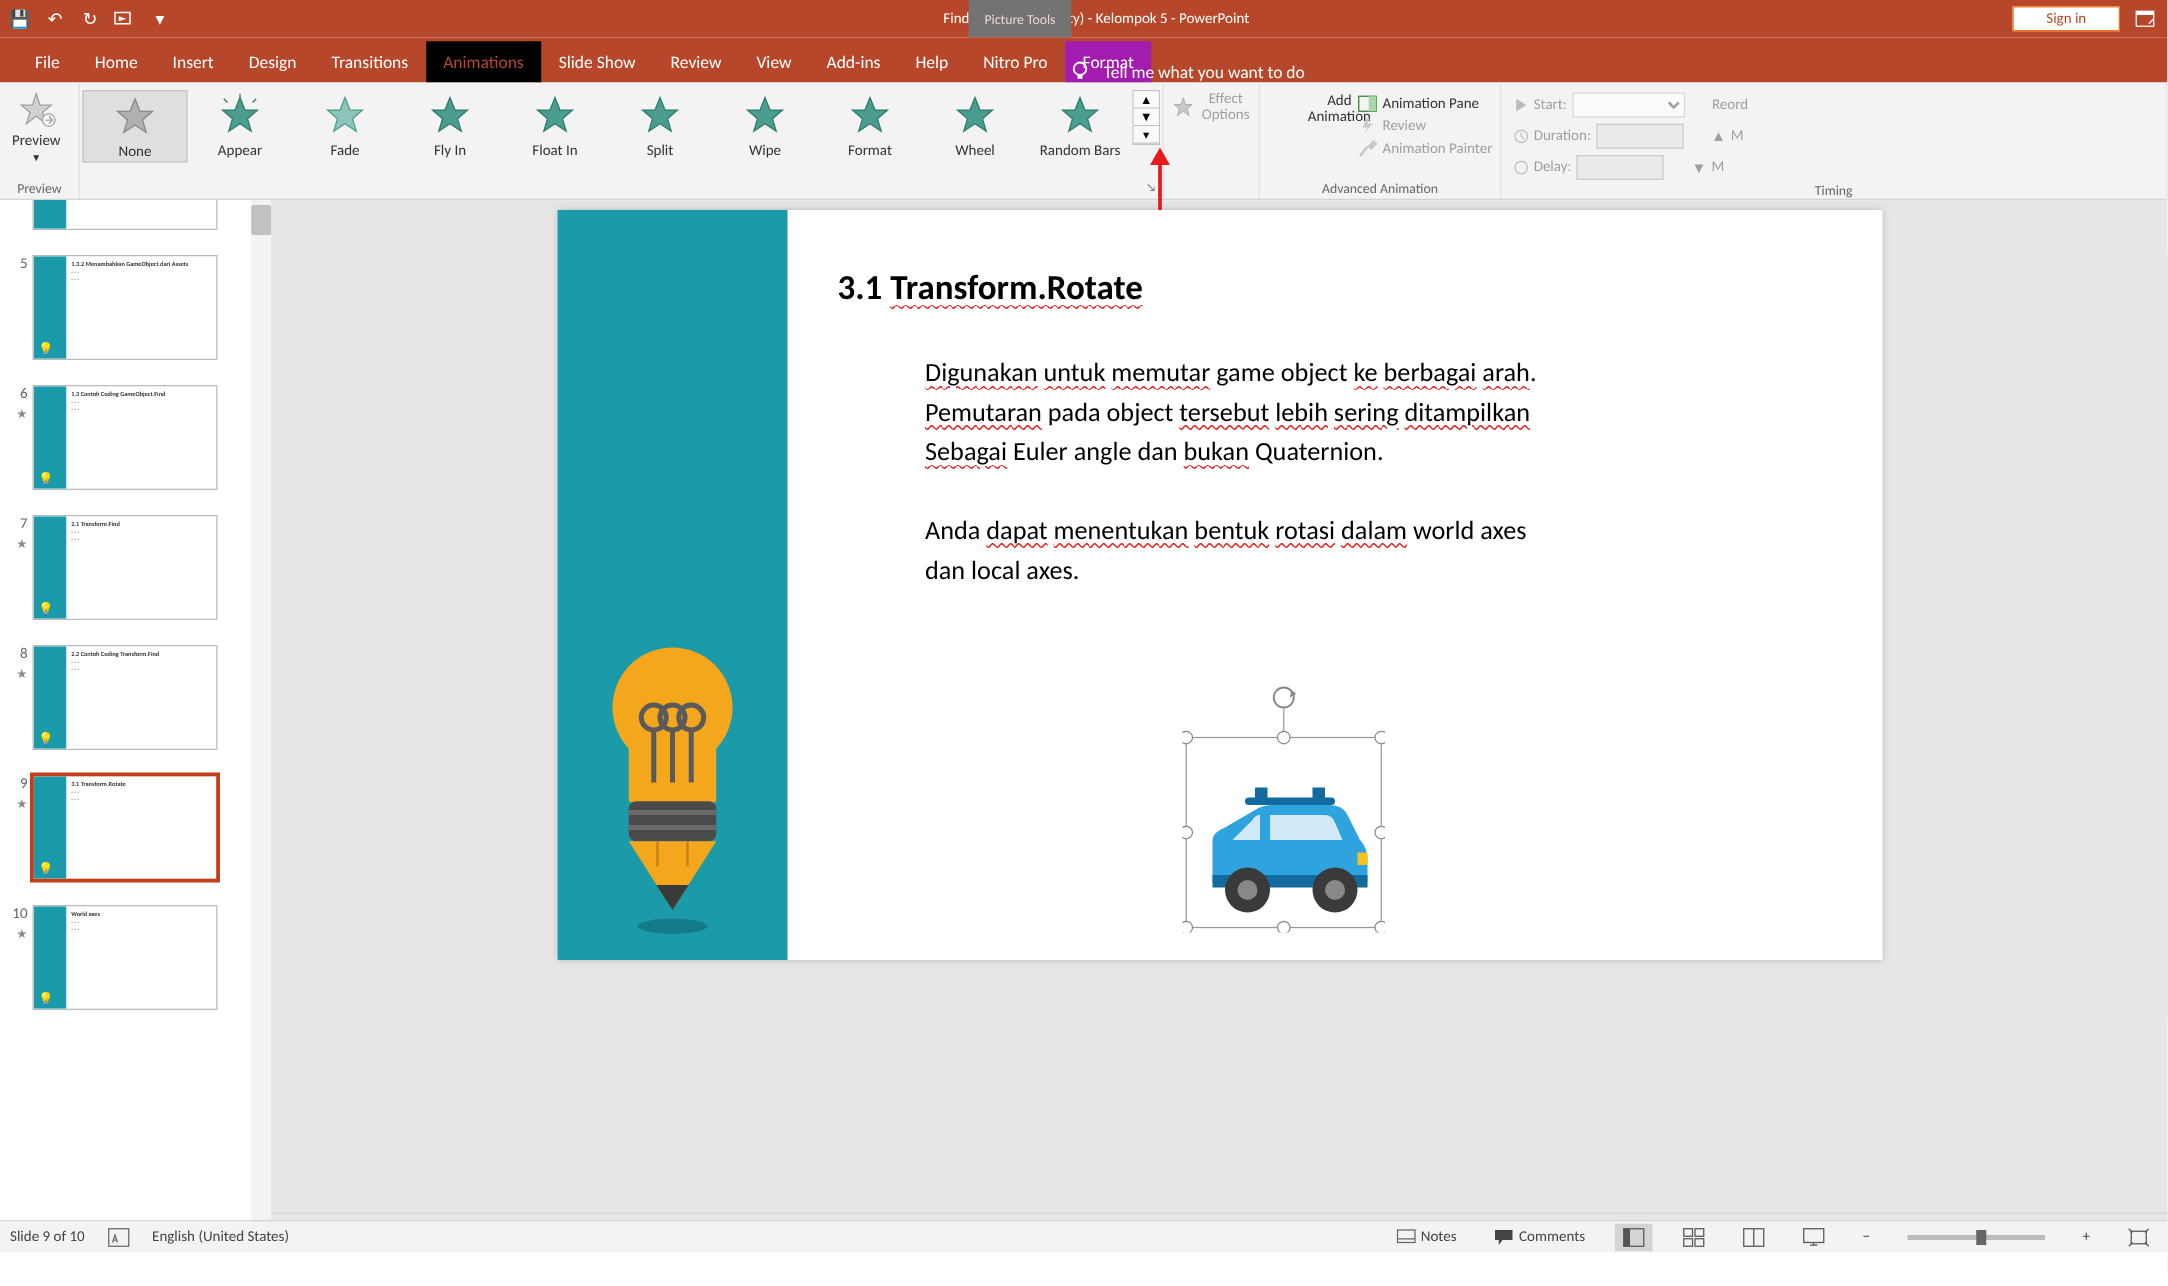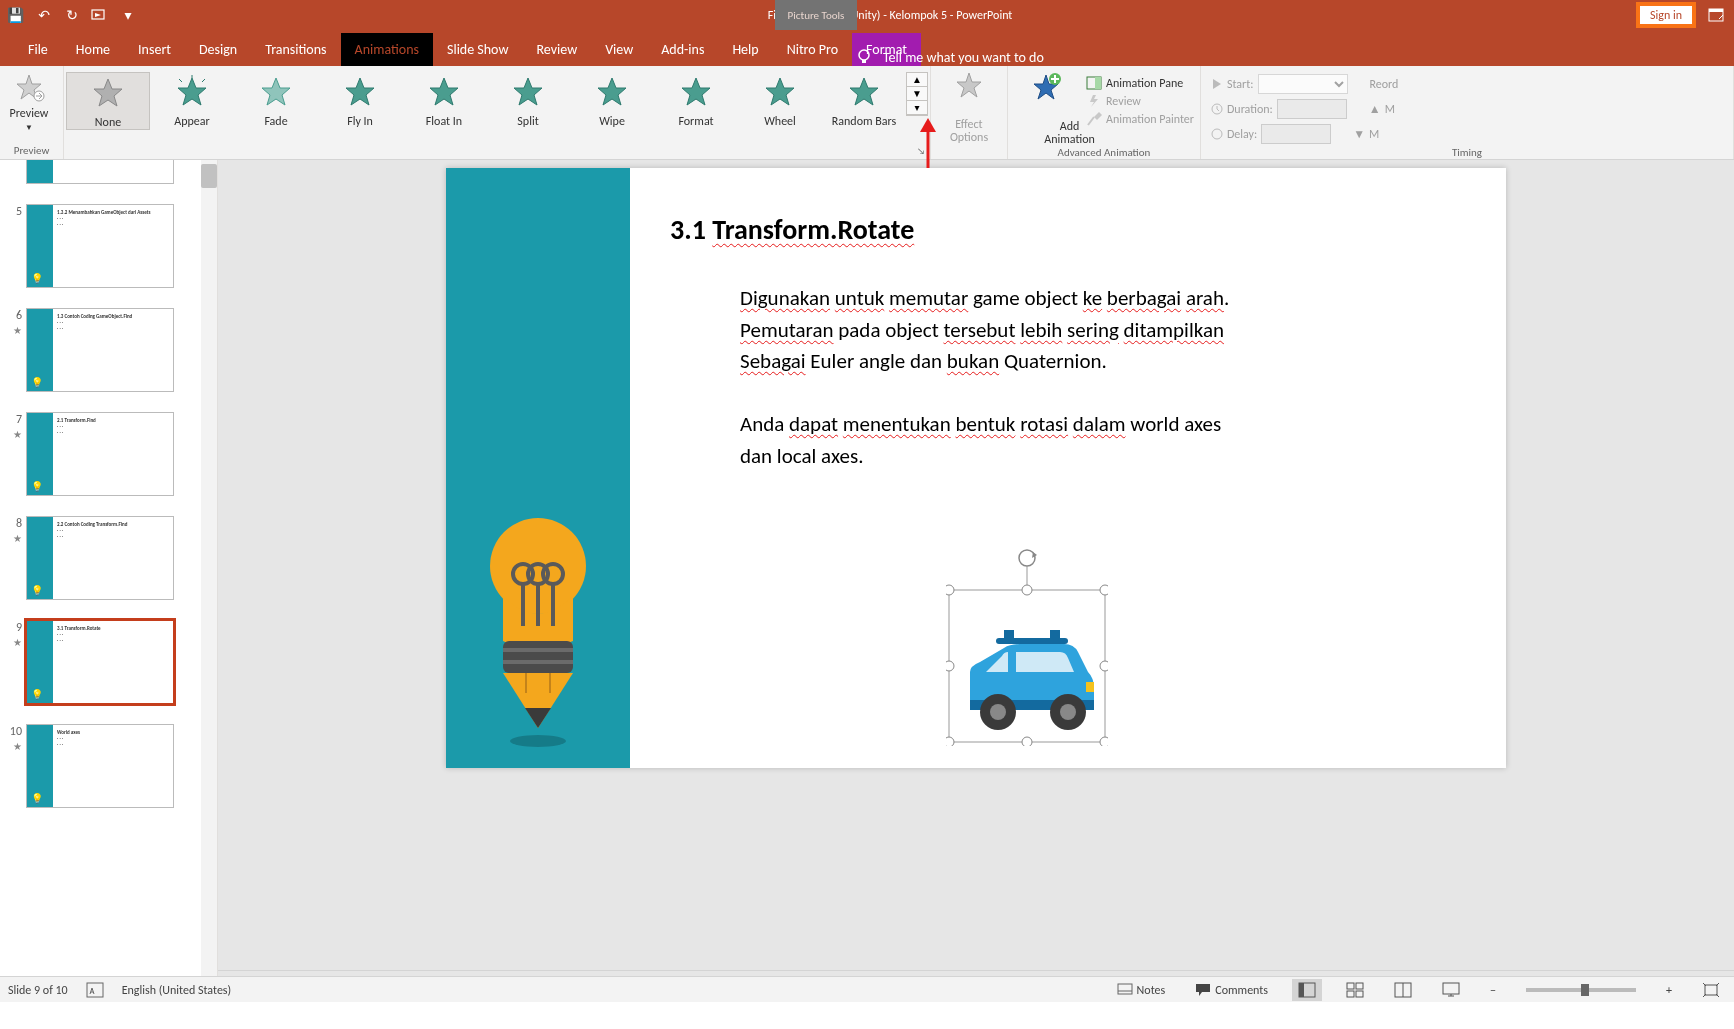--- a/index.html
+++ b/index.html
@@ -4,21 +4,21 @@
 <style>
   * { box-sizing: border-box; margin: 0; padding: 0; font-family: "Segoe UI", Calibri, sans-serif; }
   body { background: #fff; width: 1734px; height: 1029px; overflow: hidden; }
 
   
   .titlebar { height: 30px; background: #b7472a; display: flex; align-items: center; color: #fff; font-size: 12px; }
   .qat { display: flex; align-items: center; gap: 8px; padding: 0 6px; }
   .qat-icon { width: 20px; height: 20px; display: flex; align-items: center; justify-content: center; color: #fff; font-size: 14px; cursor: pointer; }
   .title-center { flex: 1; text-align: center; font-size: 12px; }
   .title-right { display: flex; align-items: center; gap: 10px; padding-right: 8px; }
-  .signin { background: #fff; color: #b7472a; padding: 2px 10px; border: 4px solid #f97316; cursor: pointer; font-size: 12px; }
+  .signin { background: #fff; color: #b7472a; padding: 2px 26px; border: 1px solid #f97316; cursor: pointer; font-size: 12px; }
   .contextual { position: absolute; left: 775px; top: 0; width: 82px; height: 30px; background: #737373; color: #e8d5ce; font-size: 11px; display:flex; align-items:center; justify-content:center; }
 
   
   .ribbon-tabs { height: 36px; background: #b7472a; display: flex; align-items: flex-end; color: #fff; padding-left: 14px; position: relative; }
   .tab { padding: 8px 14px; font-size: 14px; cursor: pointer; }
   .tab.active { background: #000000; color: #b7472a; }
   .tab.format { background: #a21caf; }
   .tellme { position: absolute; left: 855px; display: flex; align-items: center; gap: 10px; font-size: 14px; }
   .bulb { font-size: 16px; }
 
@@ -26,21 +26,21 @@
   .ribbon { height: 94px; background: #f3f3f3; border-bottom: 1px solid #d4d4d4; display: flex; position: relative; }
   .group { border-right: 1px solid #e1dfdd; display: flex; flex-direction: column; justify-content: space-between; padding: 2px 2px 0 2px; }
   .group-label { text-align: center; font-size: 11px; color: #666; padding-bottom: 2px; }
   .group-body { display: flex; flex: 1; align-items: flex-start; padding-top: 4px; }
   .preview-btn { width: 54px; display:flex; flex-direction:column; align-items:center; gap:2px; font-size:12px; color:#333; cursor:pointer; }
   .star-btn { width: 84px; display:flex; flex-direction:column; align-items:center; gap:4px; font-size:12px; color:#333; cursor:pointer; padding-top:2px; }
   .star-btn.none { background:#e1dfdd; border:1px solid #c5c3c0; }
   .anim-gallery { display:flex; }
   .gallery-scroll { width:22px; display:flex; flex-direction:column; border:1px solid #c5c3c0; }
   .gallery-scroll div { flex:1; display:flex; align-items:center; justify-content:center; border-bottom:1px solid #c5c3c0; cursor:pointer; background:#f9f9f9; font-size:10px;}
-  .bigbtn { width:72px; display:flex; flex-direction:column; align-items:center; justify-content:center; gap:16px; font-size:12px; color:#666; cursor:pointer; padding:0 4px;}
+  .bigbtn { width:72px; display:flex; flex-direction:row; align-items:center; justify-content:center; gap:4px; font-size:12px; color:#666; cursor:pointer; padding:0 4px;}
   .bigbtn.disabled { color:#a0a0a0; }
   .smallrow { display:flex; align-items:flex-end; gap:4px; font-size:12px; color:#333; padding:2px 4px; cursor:pointer;}
   .smallrow.disabled { color:#a0a0a0; }
   .timing-row { display:flex; align-items:center; gap:4px; font-size:12px; color:#333; padding:2px 4px;}
   .timing-row.disabled { color:#a0a0a0; }
   .timing-input { width:70px; height:20px; border:1px solid #ccc; background:#eaeaea;}
   .timing-select { width:90px; height:20px; border:1px solid #ccc; background:#fff;}
   .dialog-launcher { position:absolute; right:2px; bottom:2px; width:14px; height:14px; font-size:9px; color:#666; cursor:pointer; display:flex; align-items:center; justify-content:center;}
 
   .red-arrow { position:absolute; left:916px; top:118px; color:#e61b1b; font-size:30px; pointer-events:none; z-index:10;}

